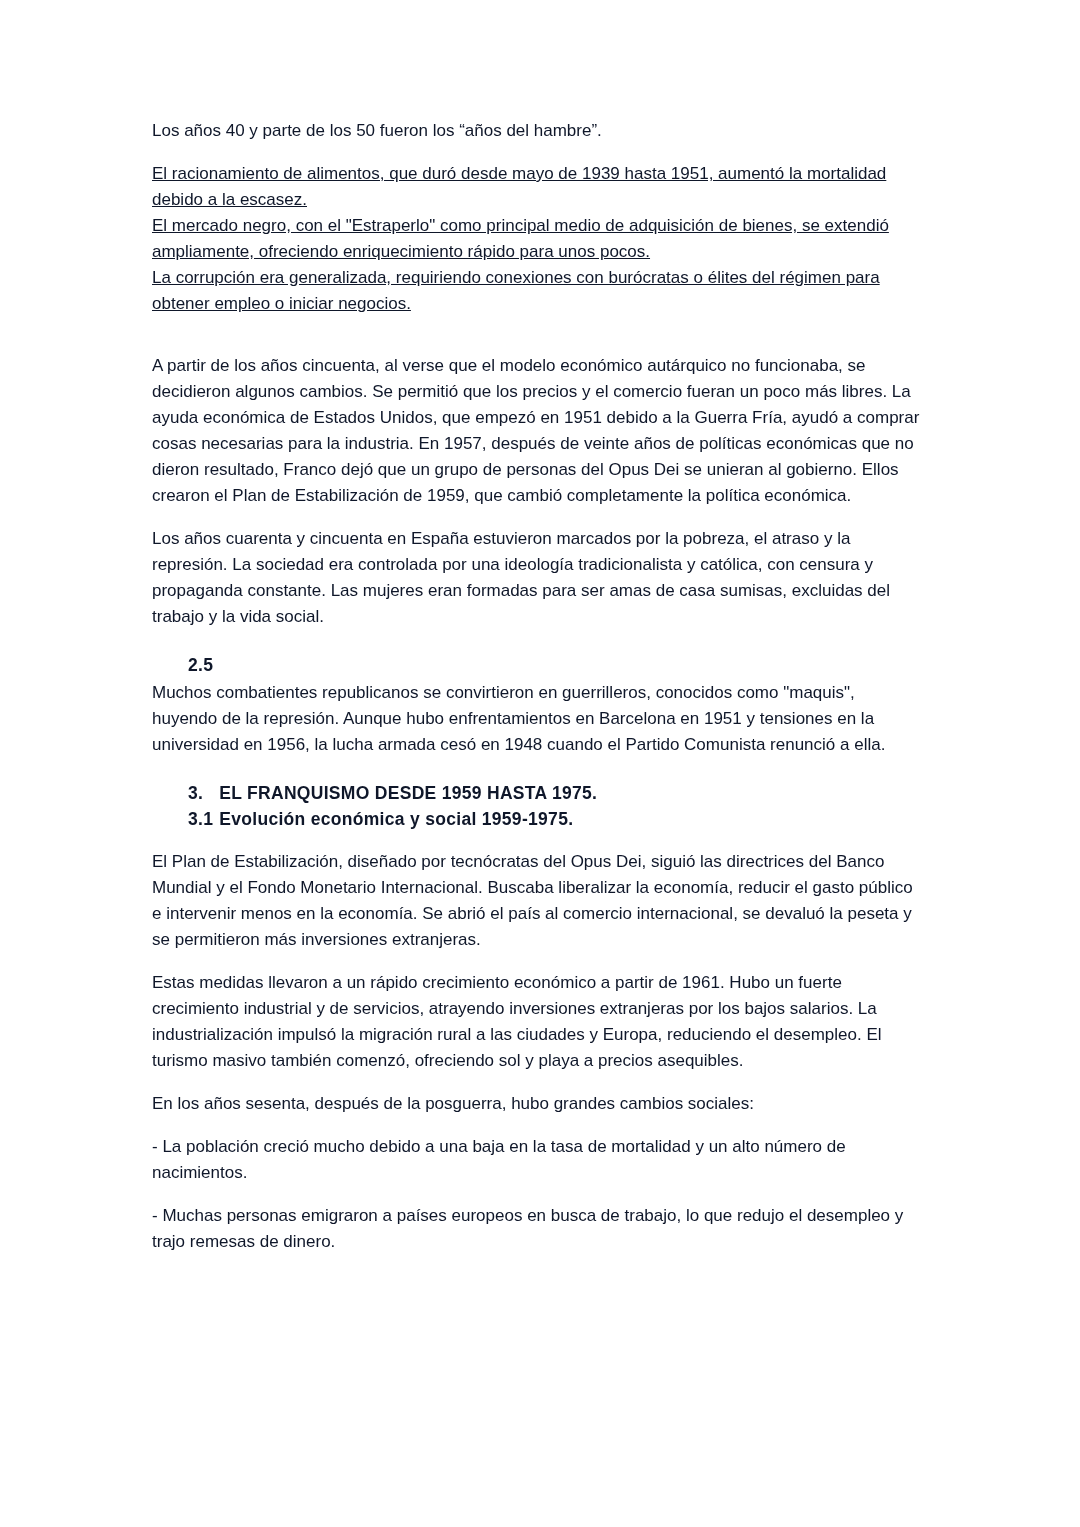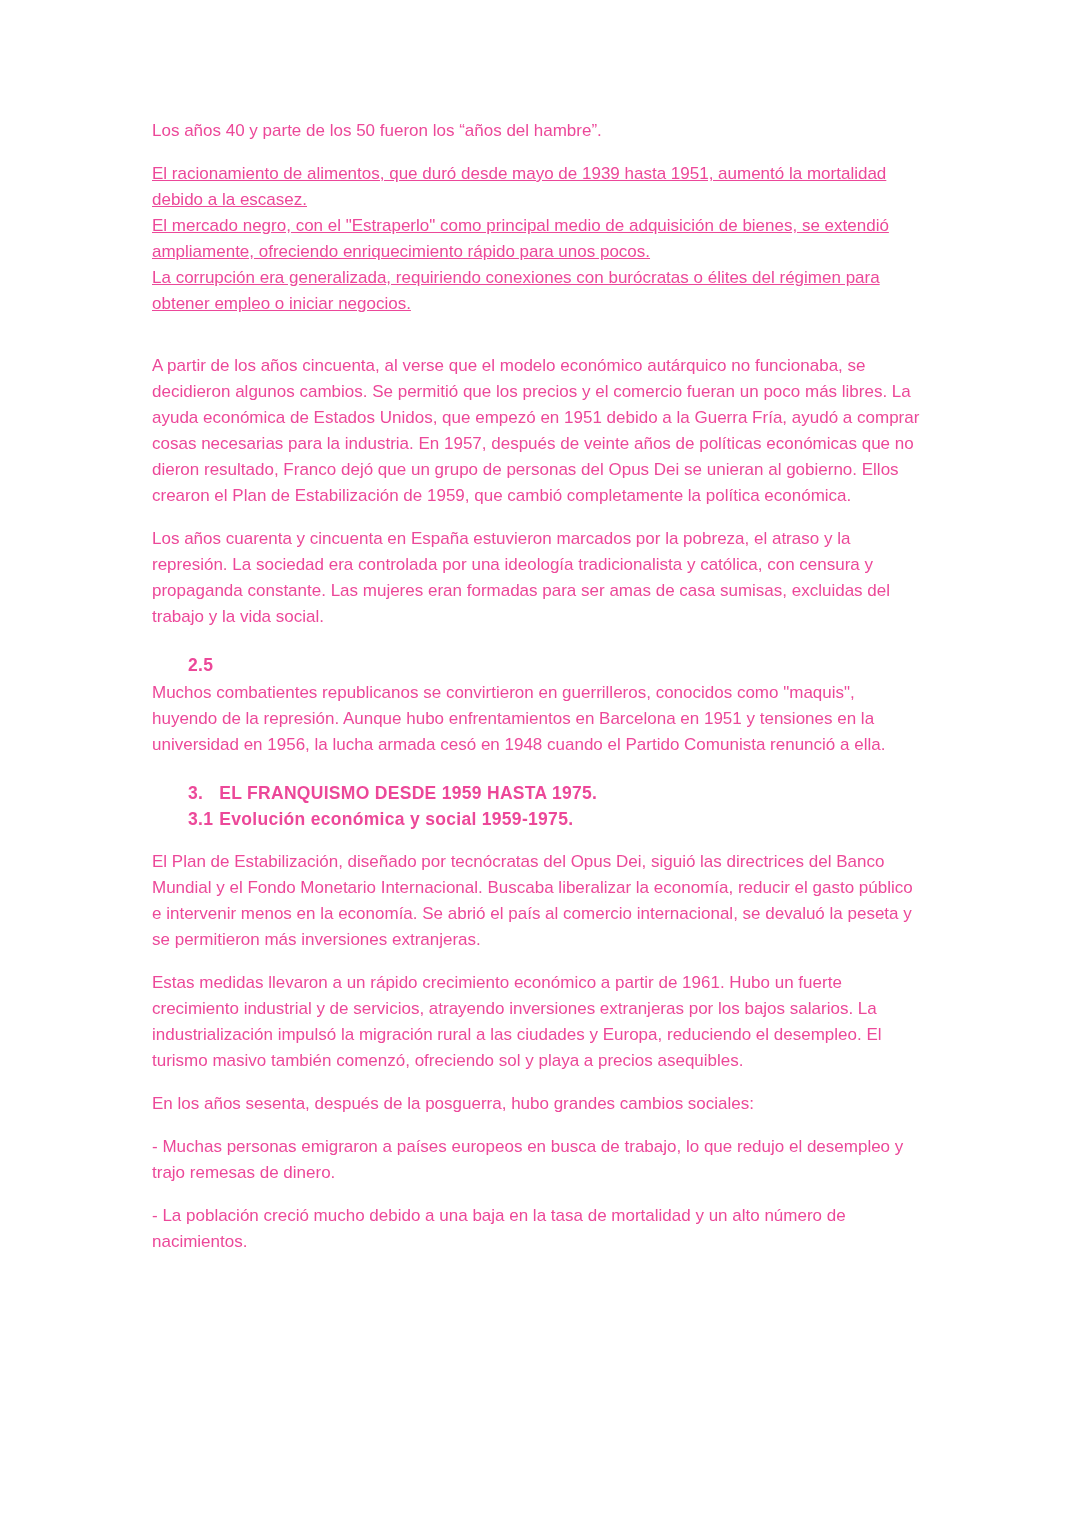--- a/index.html
+++ b/index.html
@@ -8,21 +8,21 @@
     background: #ffffff;
   }
   .page {
     position: relative;
     width: 1080px;
     min-height: 1527px;
     background: #ffffff;
     box-sizing: border-box;
     padding: 118px 160px 60px 152px;
     font-family: "Liberation Sans", "DejaVu Sans", sans-serif;
-    color: #ec4899;
+    color: #0f172a;
   }
   .doc {
     width: 768px;
   }
   .para {
     font-size: 17px;
     line-height: 26px;
     margin: 0 0 17px 0;
   }
   .para.multiline {
@@ -88,18 +88,18 @@
         <span class="txt">Evolución económica y social 1959-1975.</span>
       </div>
     </div>
 
     <p class="para">El Plan de Estabilización, diseñado por tecnócratas del Opus Dei, siguió las directrices del Banco Mundial y el Fondo Monetario Internacional. Buscaba liberalizar la economía, reducir el gasto público e intervenir menos en la economía. Se abrió el país al comercio internacional, se devaluó la peseta y se permitieron más inversiones extranjeras.</p>
 
     <p class="para">Estas medidas llevaron a un rápido crecimiento económico a partir de 1961. Hubo un fuerte crecimiento industrial y de servicios, atrayendo inversiones extranjeras por los bajos salarios. La industrialización impulsó la migración rural a las ciudades y Europa, reduciendo el desempleo. El turismo masivo también comenzó, ofreciendo sol y playa a precios asequibles.</p>
 
     <p class="para">En los años sesenta, después de la posguerra, hubo grandes cambios sociales:</p>
 
+    <p class="para">- La población creció mucho debido a una baja en la tasa de mortalidad y un alto número de nacimientos.</p>
+
     <p class="para">- Muchas personas emigraron a países europeos en busca de trabajo, lo que redujo el desempleo y trajo remesas de dinero.</p>
-
-    <p class="para">- La población creció mucho debido a una baja en la tasa de mortalidad y un alto número de nacimientos.</p>
 
   </div>
 </div>
 
 </body></html>

